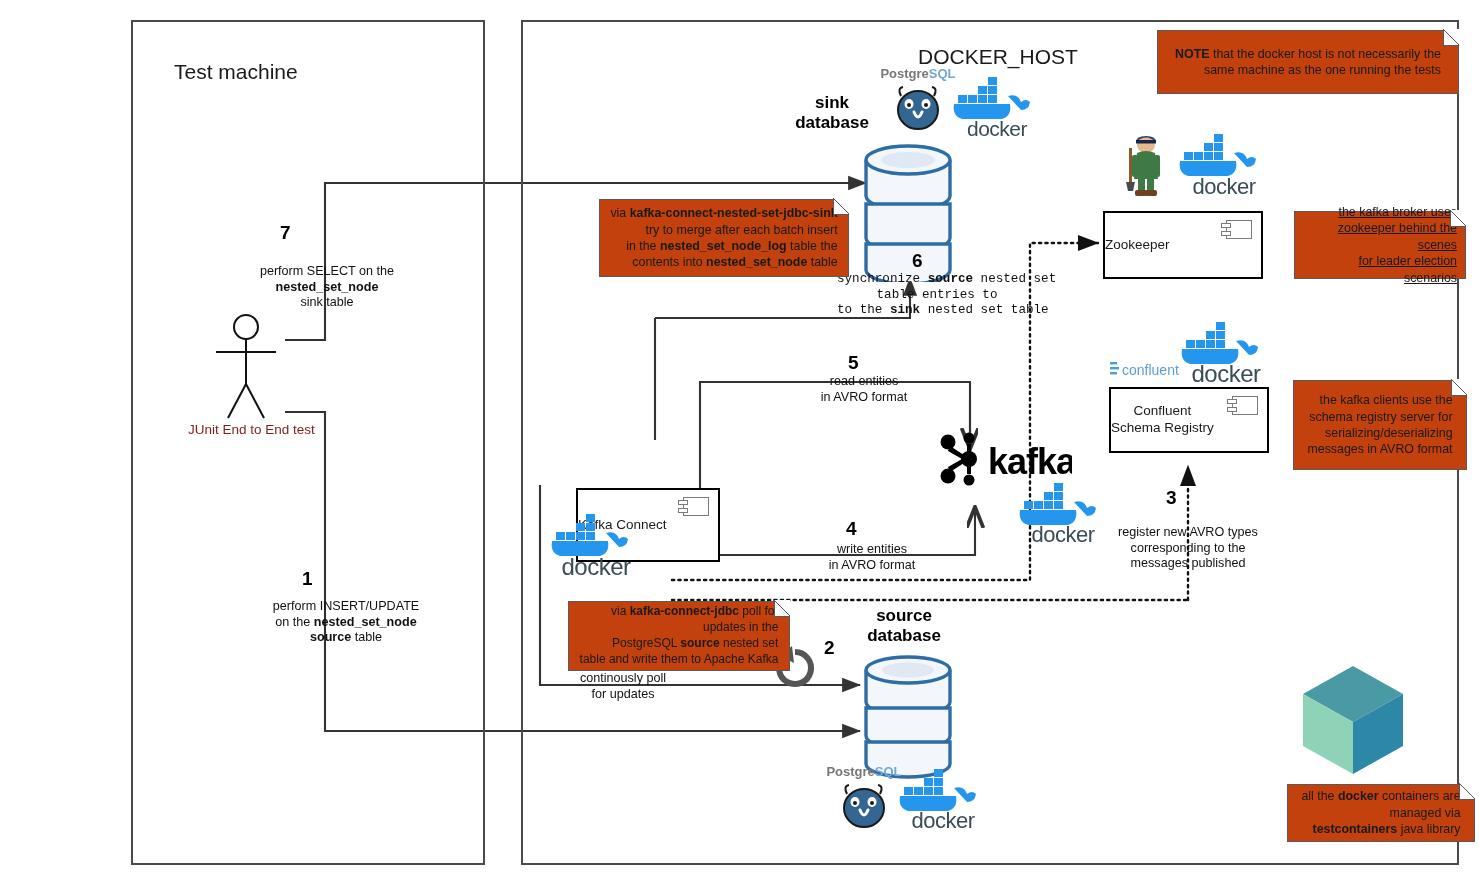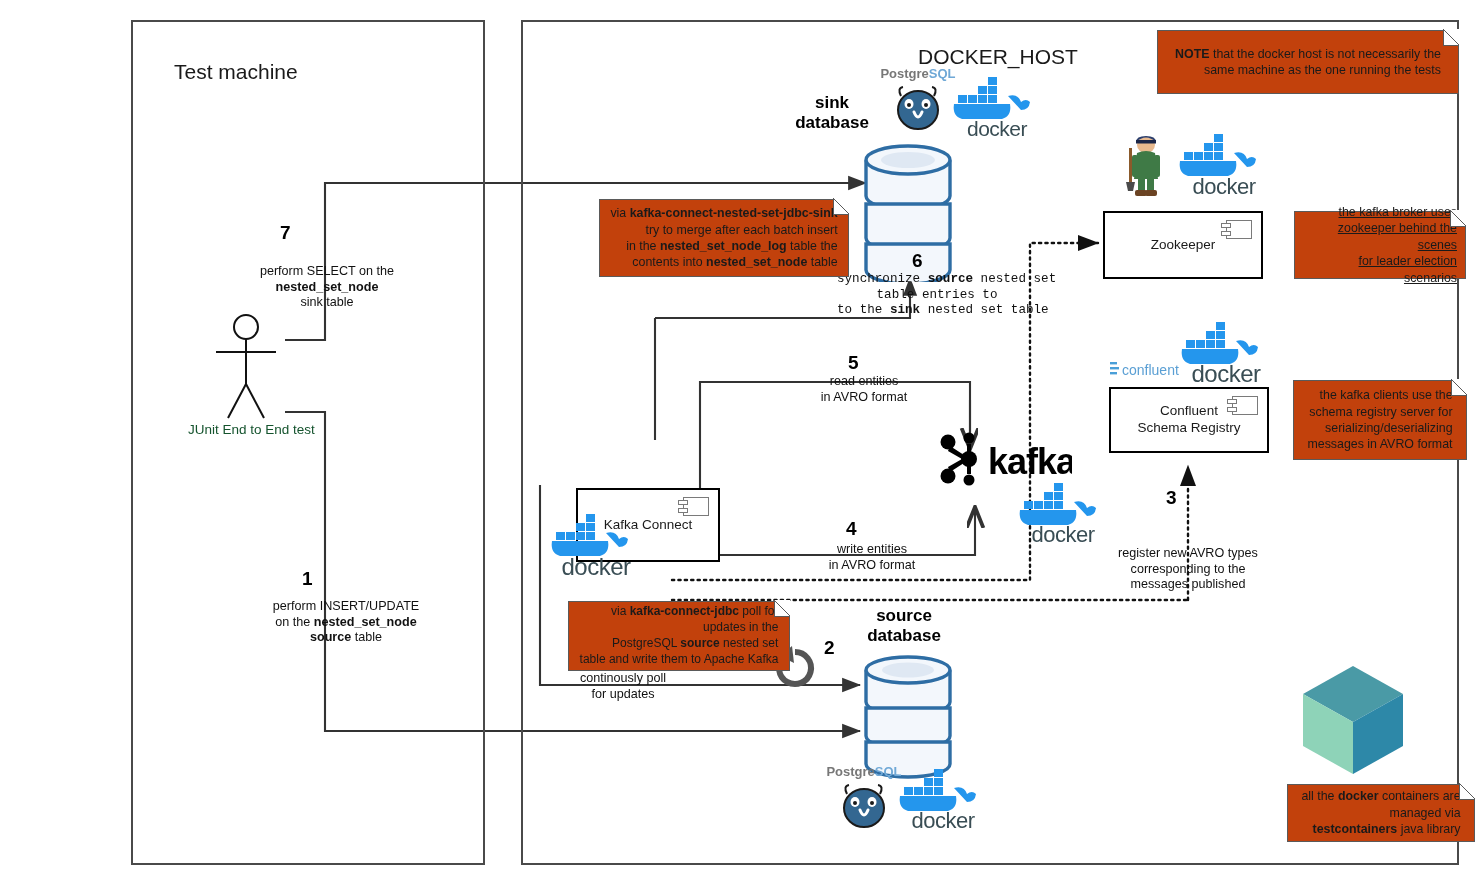--- a/index.html
+++ b/index.html
@@ -37,21 +37,21 @@
     white-space: nowrap;
   }
 
   
   .component-box {
     border: 2.5px solid #000;
     background: #fff;
     box-sizing: border-box;
     display: flex;
     align-items: center;
-    justify-content: center;
+    justify-content: flex-start;
     text-align: center;
     font-size: 13.5px;
     line-height: 1.25;
     color: #1a1a1a;
   }
   .comp-icon {
     position: absolute;
     top: 7px;
     right: 9px;
     width: 26px;
@@ -132,21 +132,21 @@
     position: absolute;
     font-size: 17px;
     font-weight: bold;
     text-align: center;
     line-height: 1.18;
     color: #000;
   }
   .actor-label {
     position: absolute;
     font-size: 13.5px;
-    color: #14532d;
+    color: #7f1d1d;
     white-space: nowrap;
   }
 
   svg.overlay {
     position: absolute;
     top: 0; left: 0;
     width: 1479px;
     height: 890px;
     pointer-events: none;
   }
@@ -374,32 +374,32 @@
   </div>
 
   <div class="abs component-box" style="left:1109px; top:387px; width:160px; height:66px;">
     <span class="comp-icon"></span>
     <div>
       <span>Confluent</span><br>
       <span>Schema Registry</span>
     </div>
   </div>
 
-  <div class="note" style="left:1272px; top:380px; width:174px; height:80px;">
+  <div class="note" style="left:1272px; top:380px; width:174px; height:90px;">
     <span class="fold"></span>
     <div>
       <span>the kafka clients use the</span><br>
       <span>schema registry server for</span><br>
       <span>serializing/deserializing</span><br>
       <span>messages in  AVRO format</span>
     </div>
   </div>
 
   <div class="step-num" style="left:1166px; top:487px;">3</div>
-  <div class="step-text" style="left:1108px; top:546px; width:160px;">
+  <div class="step-text" style="left:1108px; top:525px; width:160px;">
     <span>register new AVRO types</span><br>
     <span>corresponding to the</span><br>
     <span>messages published</span>
   </div>
 
   <div class="step-num" style="left:848px; top:352px;">5</div>
   <div class="step-text" style="left:790px; top:374px; width:148px;">
     <span>read entities</span><br>
     <span>in AVRO format</span>
   </div>

